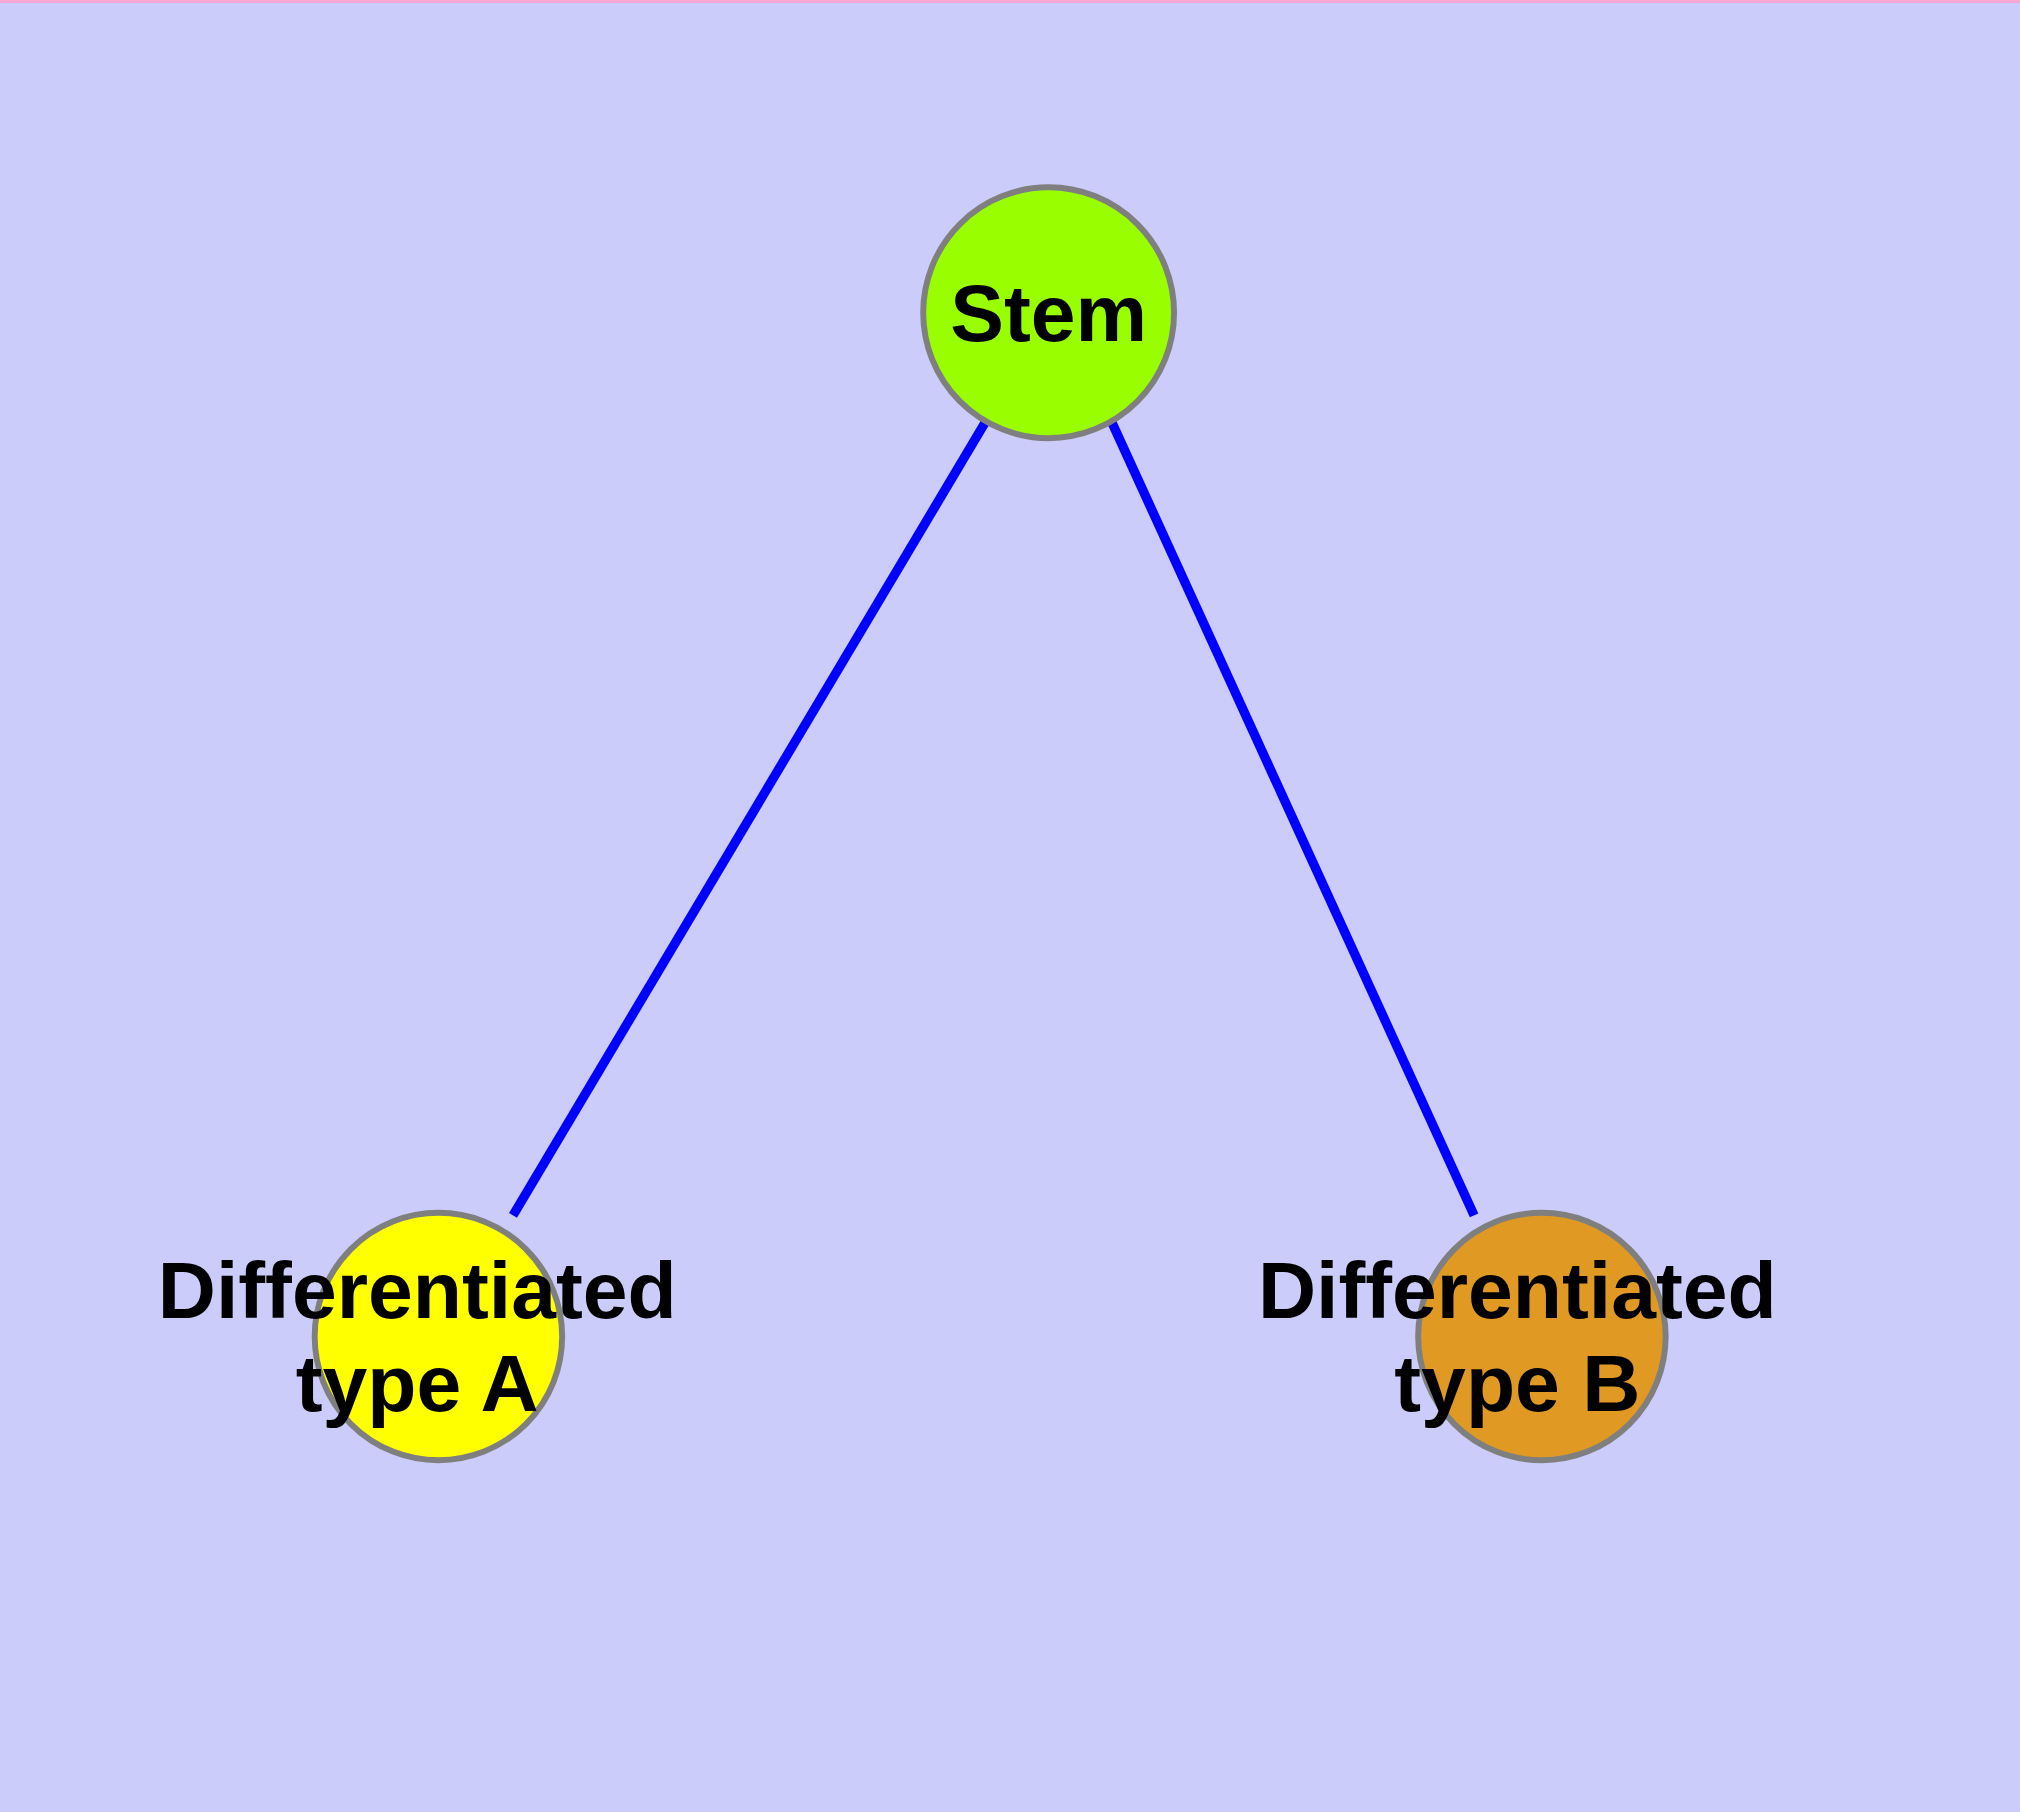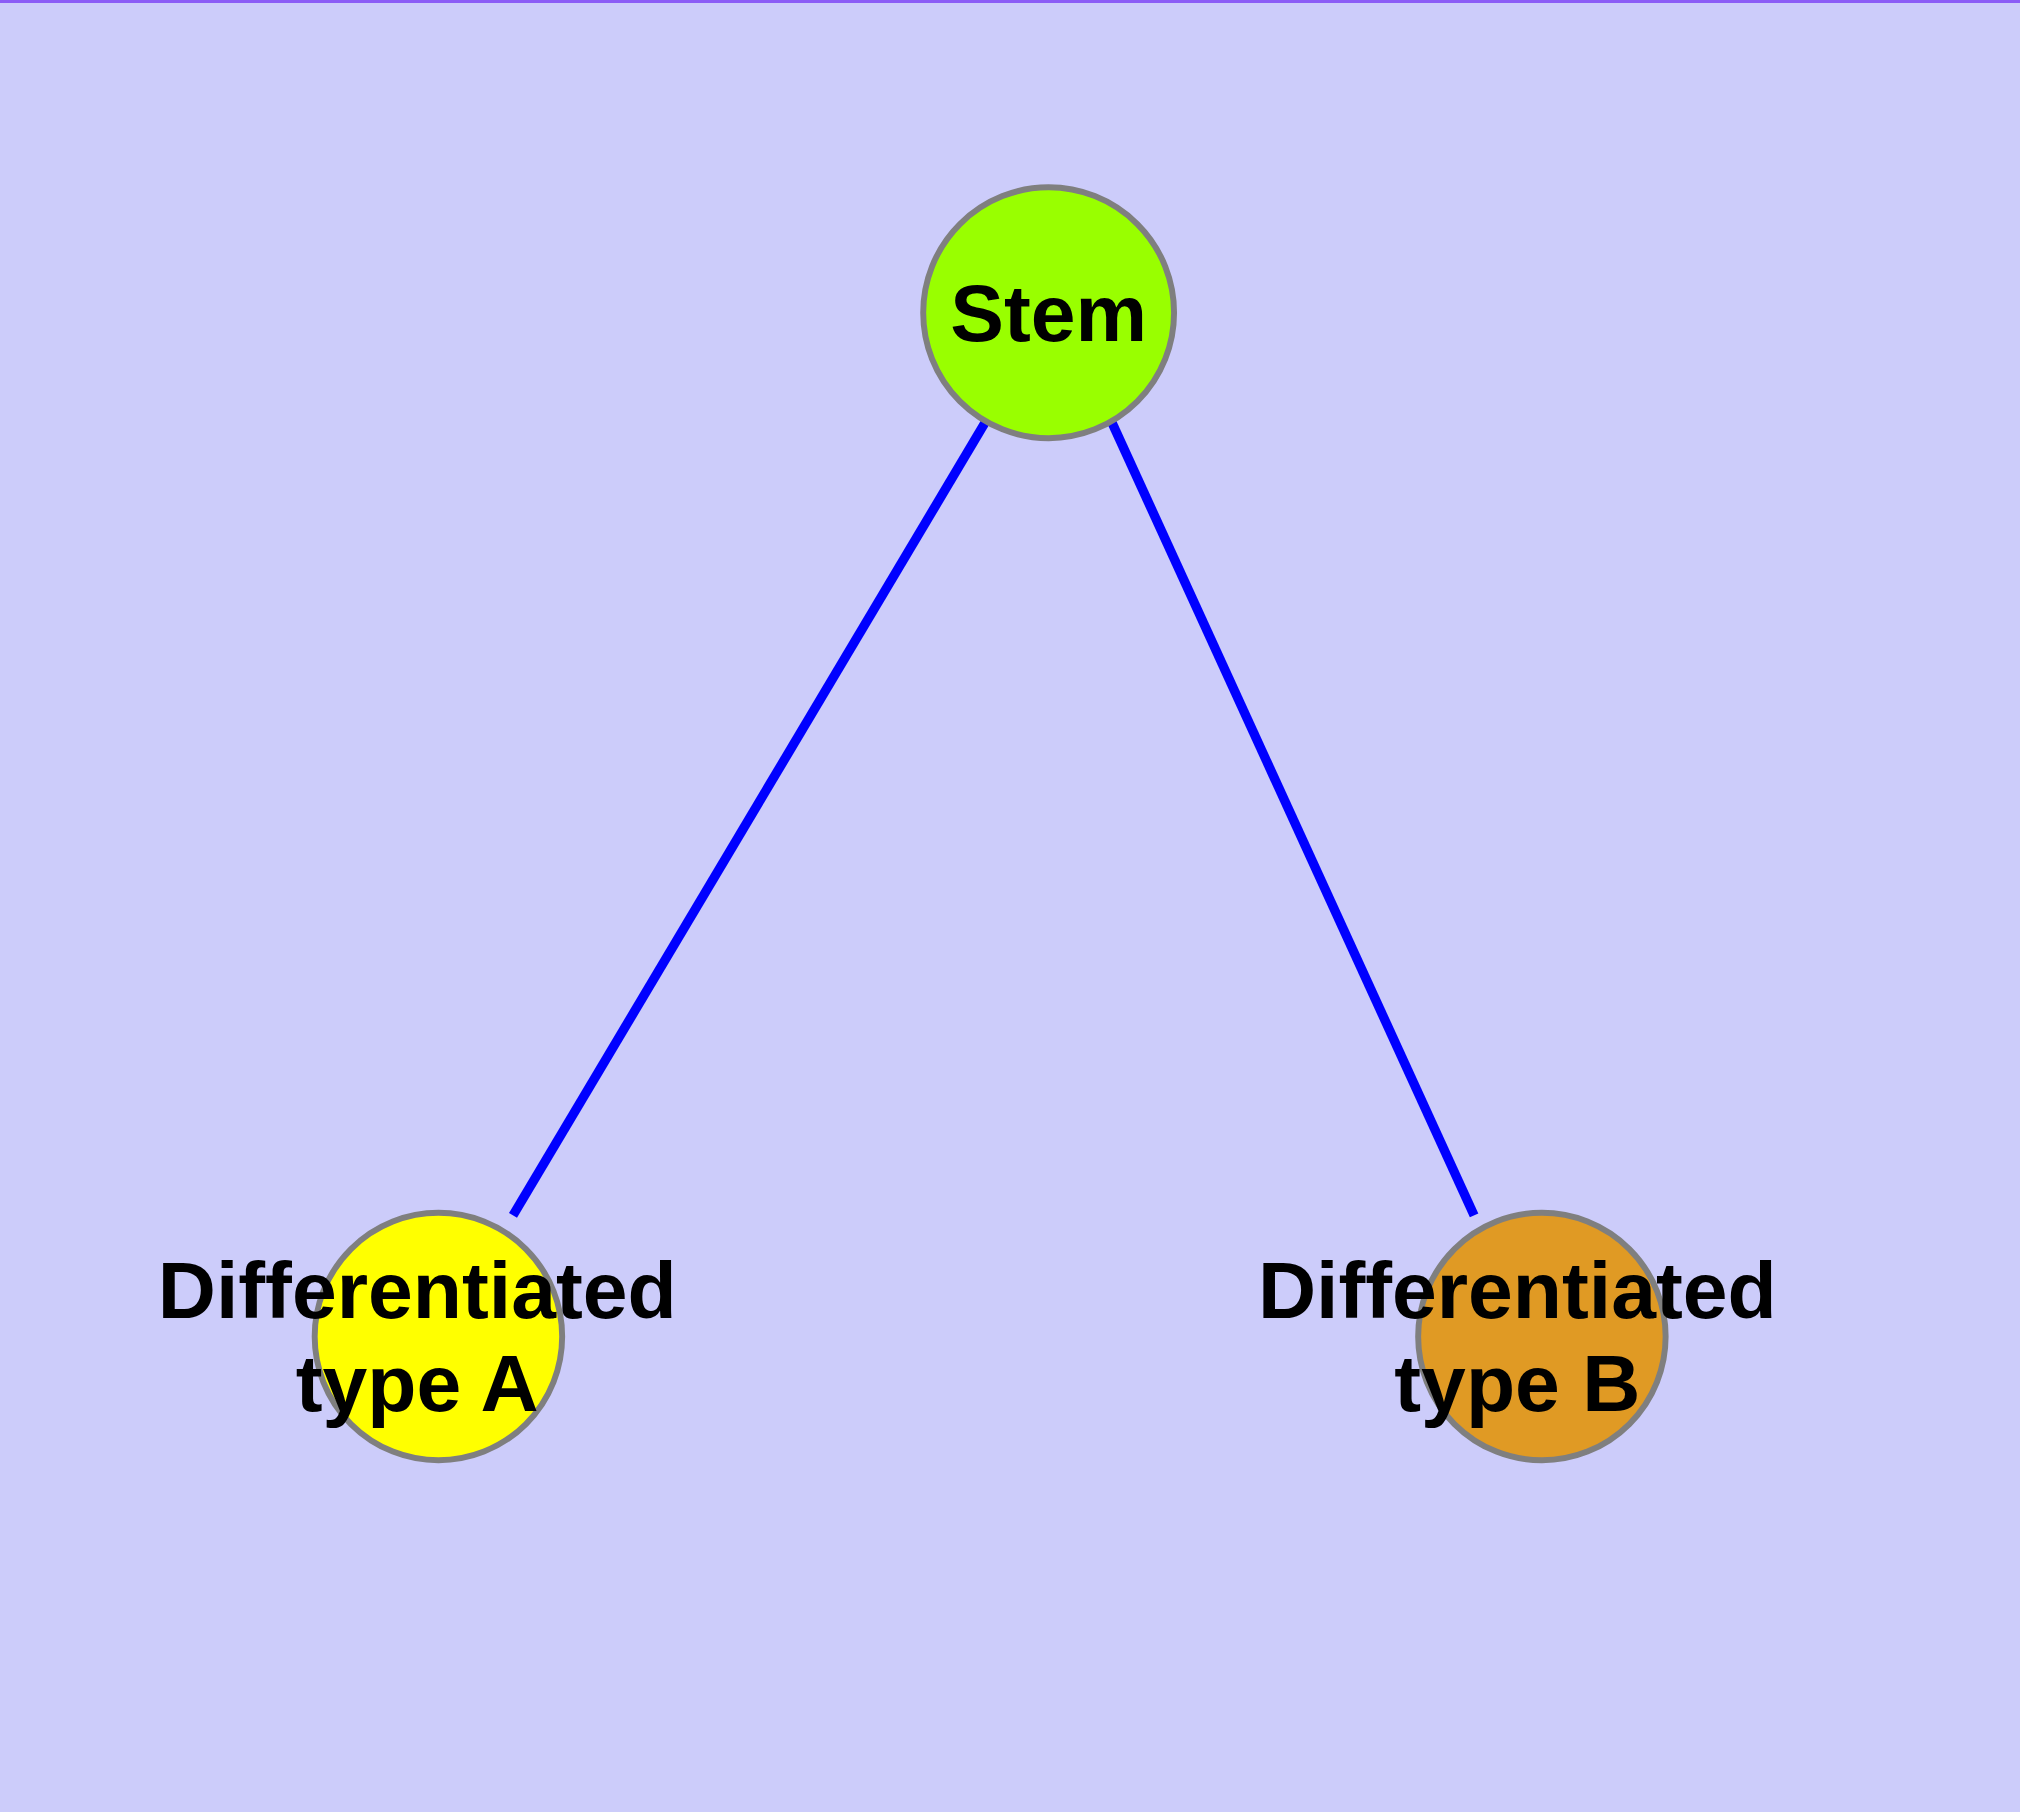--- a/index.html
+++ b/index.html
@@ -9,21 +9,21 @@
     background: #ffffff;
   }
   body {
     font-family: "Liberation Sans", sans-serif;
   }
   #stage {
     position: relative;
     width: 2021px;
     height: 1812px;
     overflow: hidden;
-    background: #8b5cf6;
+    background: #f9a8d4;
   }
   #canvas-bg {
     position: absolute;
     left: 0;
     top: 3.4px;
     width: 2021px;
     height: 1809px;
     background: #ccccfa;
   }
   #graph-svg {

